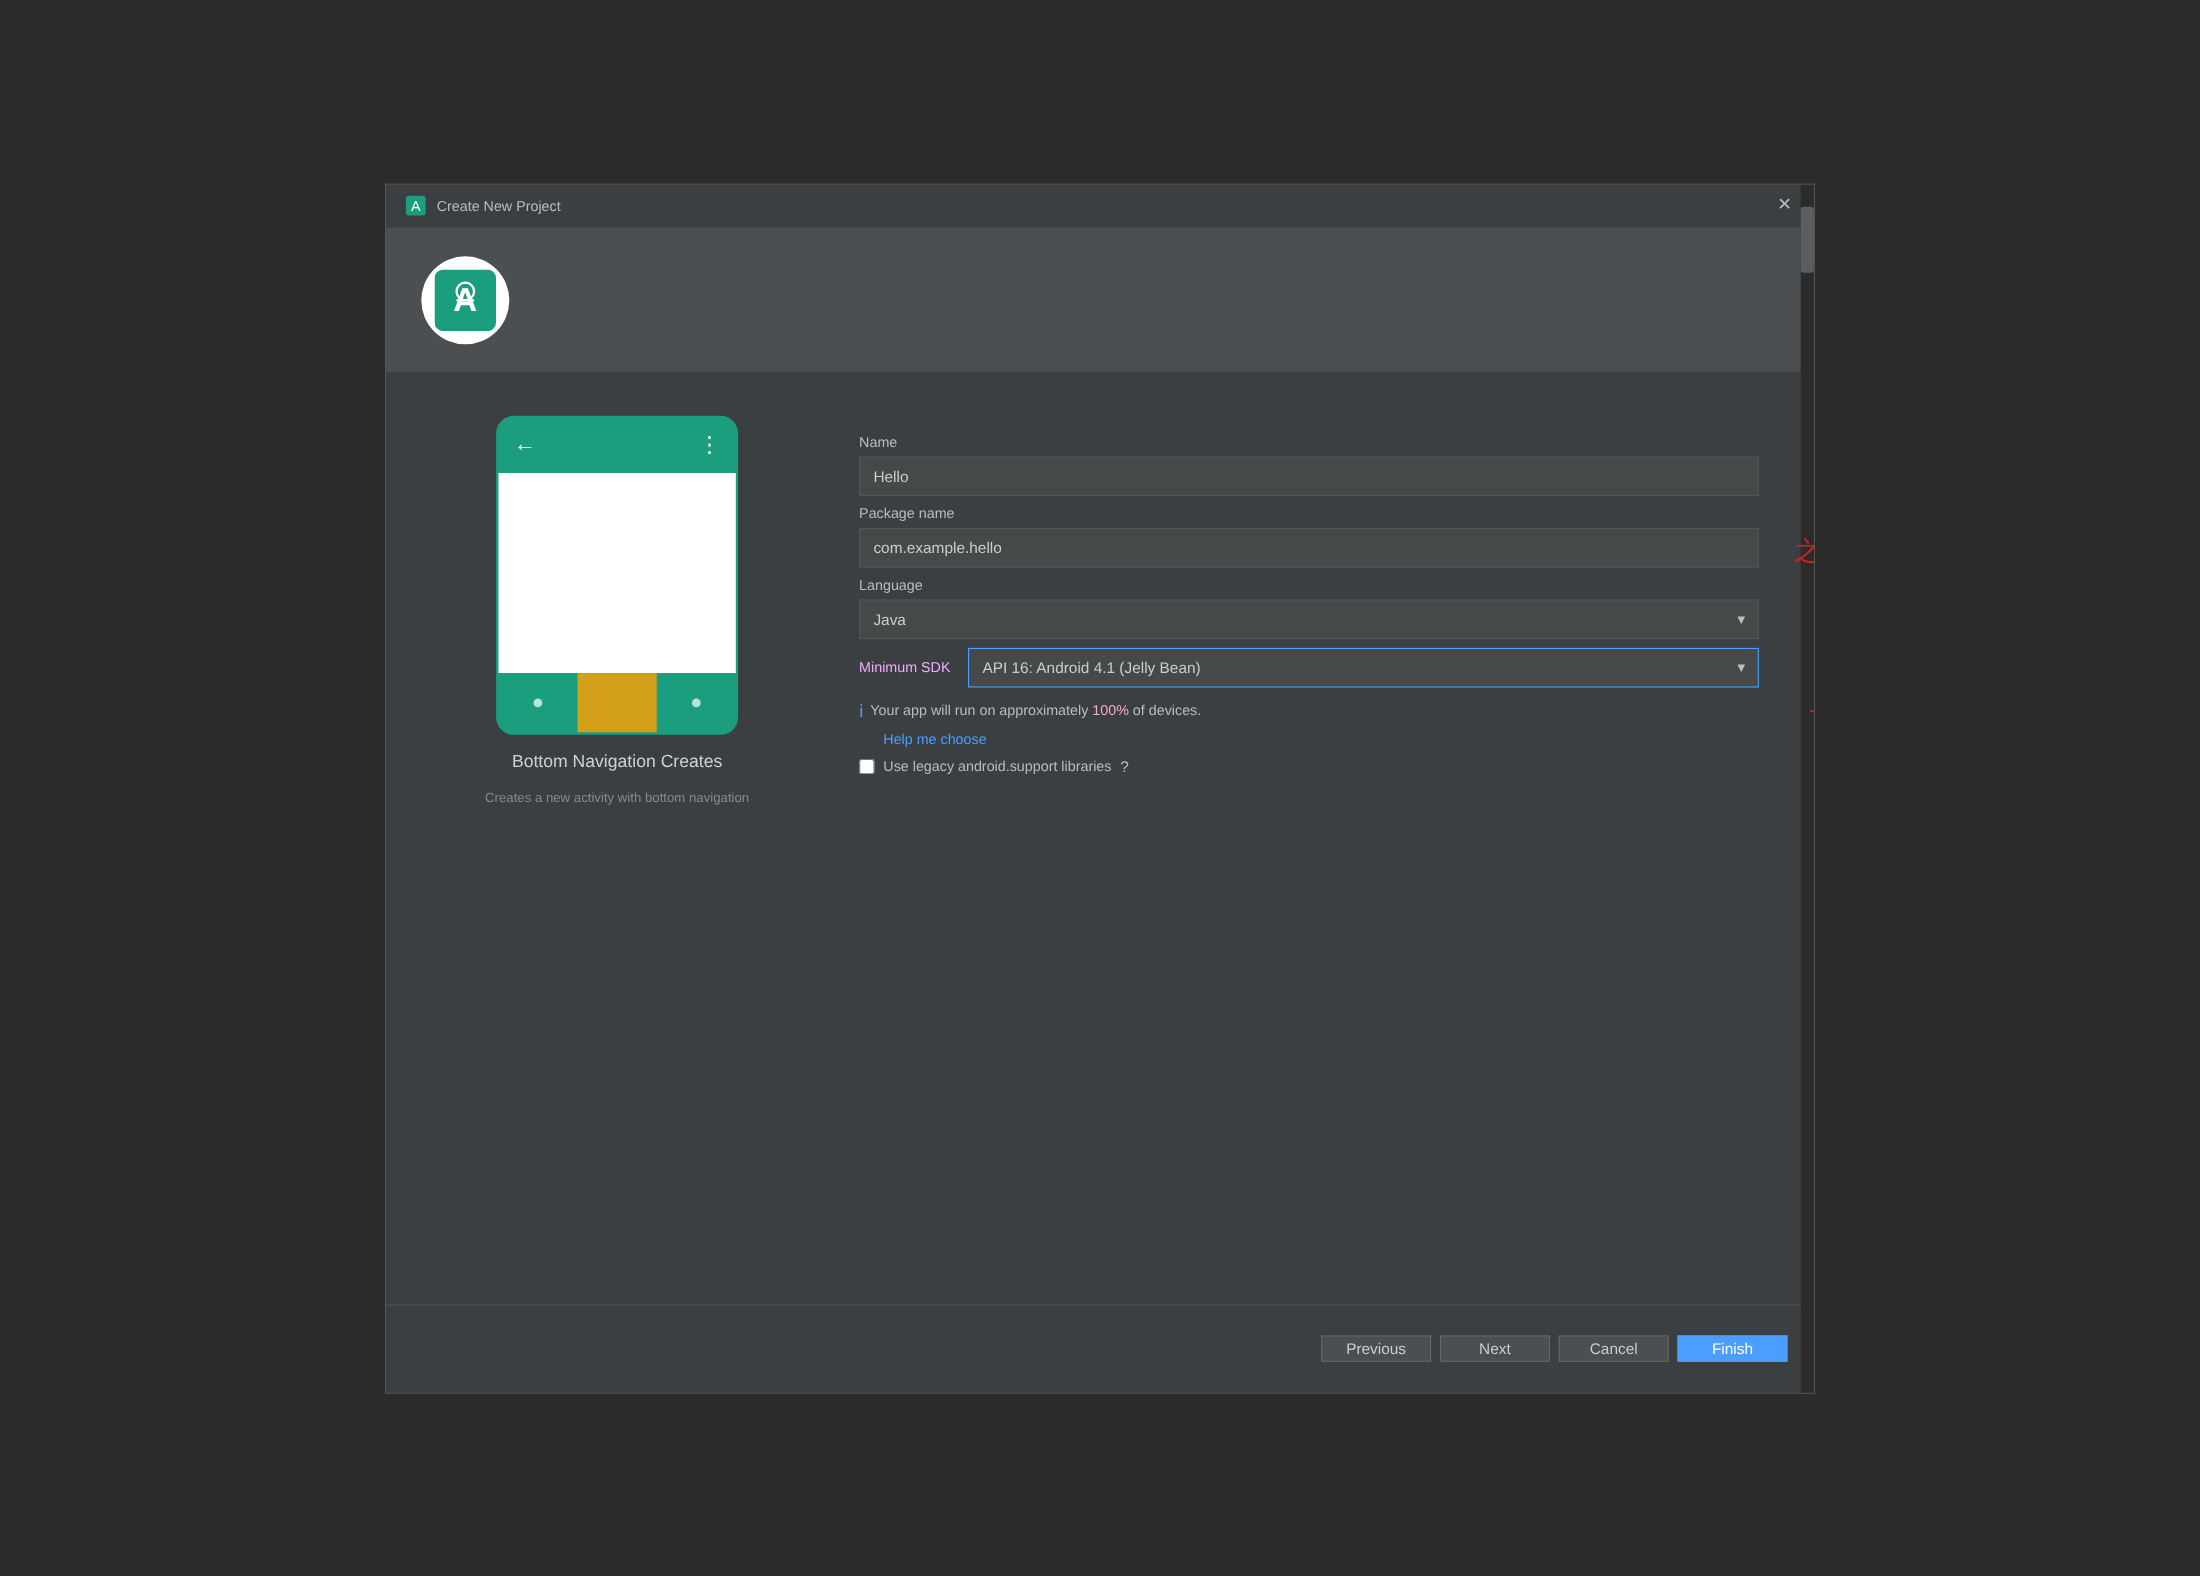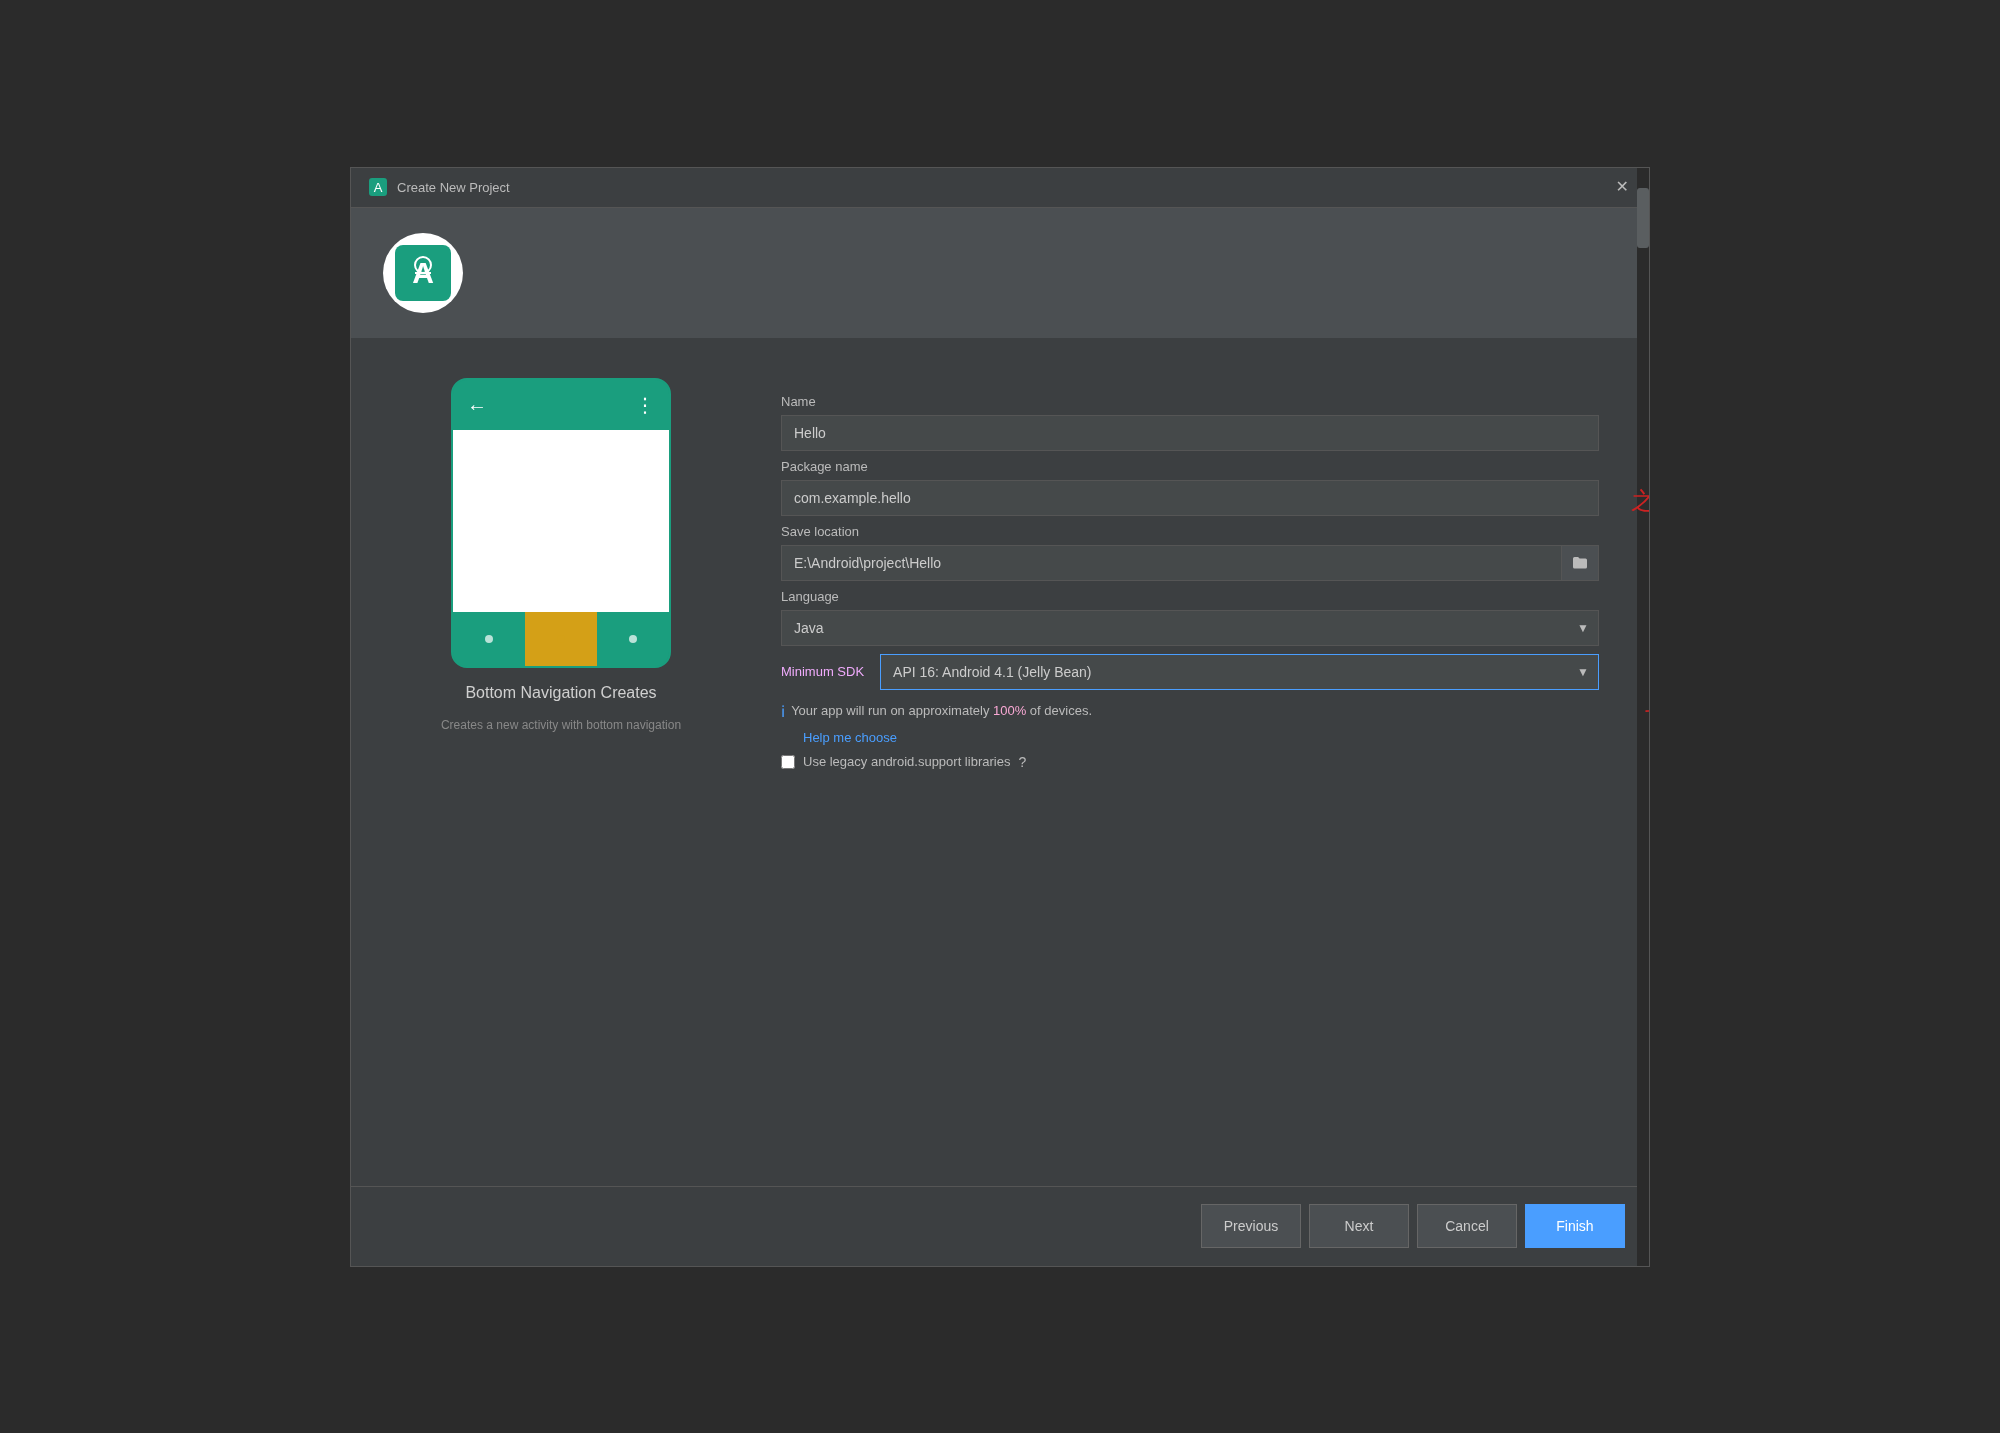--- a/index.html
+++ b/index.html
@@ -376,21 +376,21 @@
       padding: 16px 24px;
       display: flex;
       justify-content: flex-end;
       align-items: center;
       gap: 8px;
       height: 80px;
     }
 
     .footer-btn {
       min-width: 100px;
-      height: 44px;
+      height: 24px;
       padding: 0 20px;
       font-size: 14px;
       cursor: pointer;
       border: 1px solid #666;
       background: #4b4f52;
       color: #ccc;
       outline: none;
     }
 
     .footer-btn.primary {
@@ -496,34 +496,20 @@
       </div>
 
       <div class="form-group" style="position:relative;">
         <label class="form-label">
           <span>Package name</span>
         </label>
         <input class="form-input" type="text" value="com.example.hello" style="">
         <span class="annotation" style="right:-200px; top:26px; font-size:24px;">之后打包的包名</span>
       </div>
 
-      <div class="form-group" style="position:relative;">
-        <label class="form-label">
-          <span>Save location</span>
-        </label>
-        <div class="input-with-btn">
-          <input class="form-input" type="text" value="E:\Android\project\Hello" style="">
-          <button class="browse-btn">
-            <svg width="16" height="16" viewBox="0 0 16 16" fill="#bbb">
-              <path d="M1 3.5A1.5 1.5 0 012.5 2h3.586l1.5 1.5H13.5A1.5 1.5 0 0115 5v7a1.5 1.5 0 01-1.5 1.5h-11A1.5 1.5 0 011 12V3.5z"></path>
-            </svg>
-          </button>
-        </div>
-
-      </div>
 
       <div class="form-group" style="position:relative;">
         <label class="form-label">
           <span>Language</span>
         </label>
         <div class="select-wrapper">
           <select class="form-select">
             <option value="Java">Java</option>
             <option value="Kotlin">Kotlin</option>
           </select>

